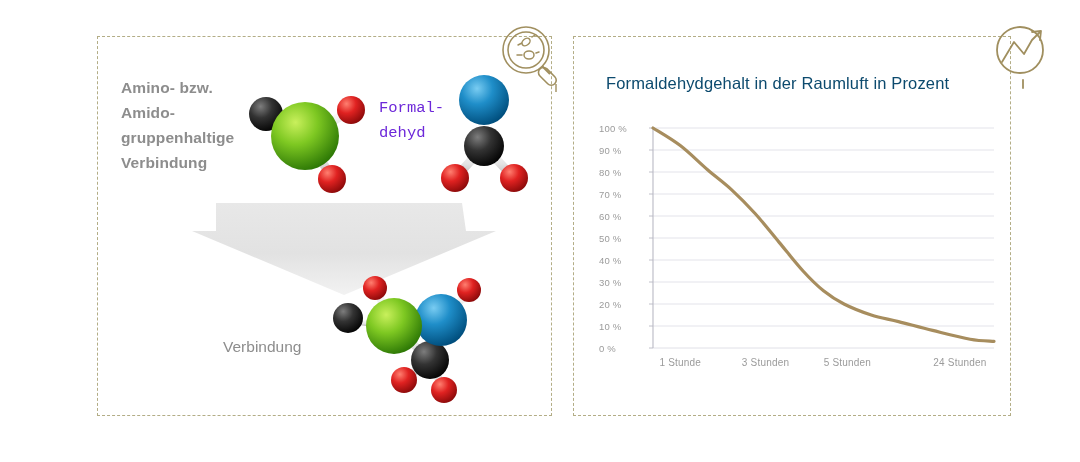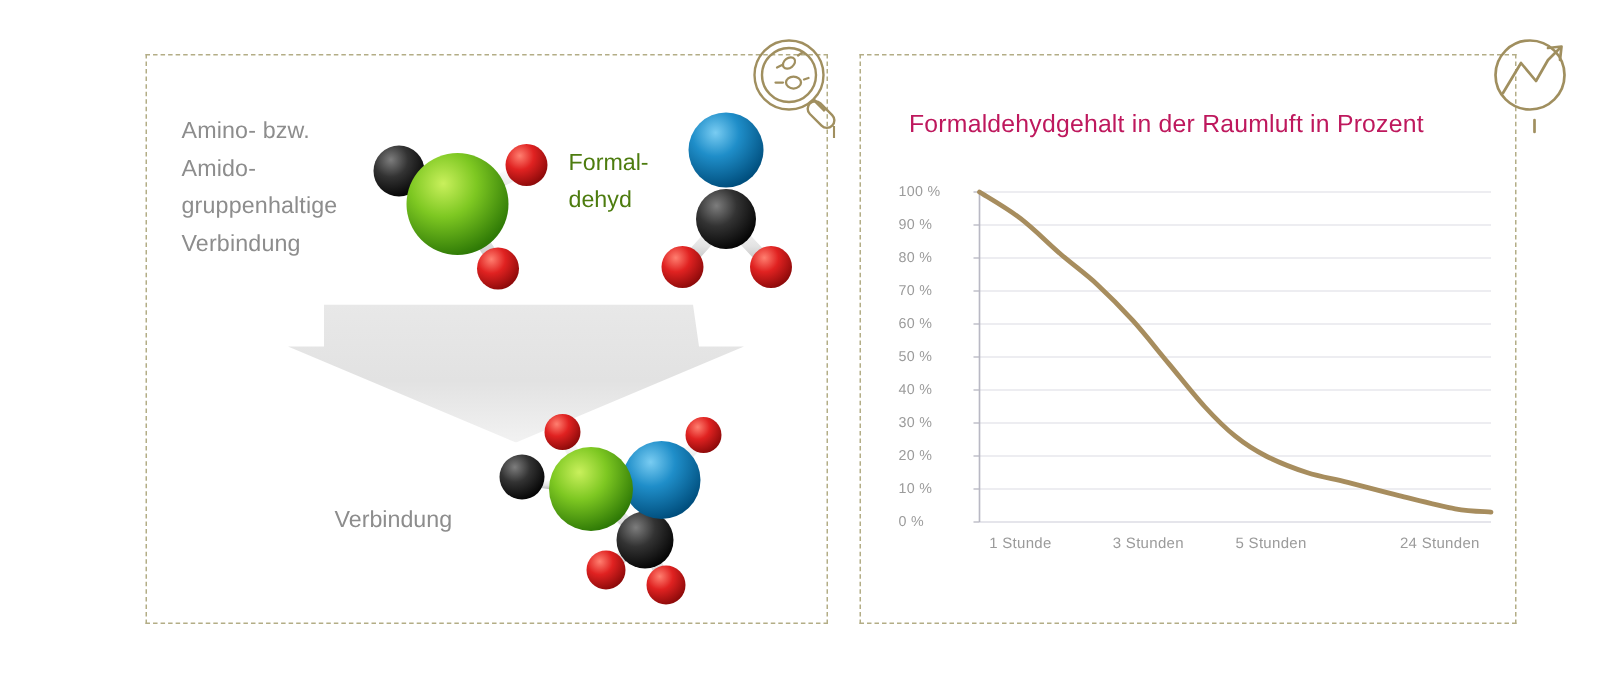--- a/index.html
+++ b/index.html
@@ -47,30 +47,32 @@
   #label-amino {
     position: absolute;
     left: 121px;
     top: 75px;
     width: 150px;
     font-size: 15.5px;
     line-height: 25px;
     color: #8d8d8d;
     letter-spacing: .1px;
     white-space: pre-line;
+    font-weight: bold;
   }
   #label-formaldehyd {
     position: absolute;
     left: 379px;
     top: 96px;
     width: 70px;
     font-size: 15.5px;
     line-height: 25px;
-    color: #4d7c0f;
+    color: #6d28d9;
     white-space: pre-line;
+    font-family: Liberation Mono, monospace;
   }
   #label-halbaminal {
     position: absolute;
     left: 223px;
     top: 338px;
     font-size: 15.5px;
     color: #8d8d8d;
   }
 
   
@@ -87,21 +89,21 @@
     width: 304px;
     height: 92px;
   }
 
   
   #chart-title {
     position: absolute;
     left: 606px;
     top: 74px;
     font-size: 16.5px;
-    color: #be185d;
+    color: #0c4a6e;
     letter-spacing: .15px;
     white-space: nowrap;
   }
   #chart-area {
     position: absolute;
     left: 600px;
     top: 120px;
     width: 400px;
     height: 250px;
   }

